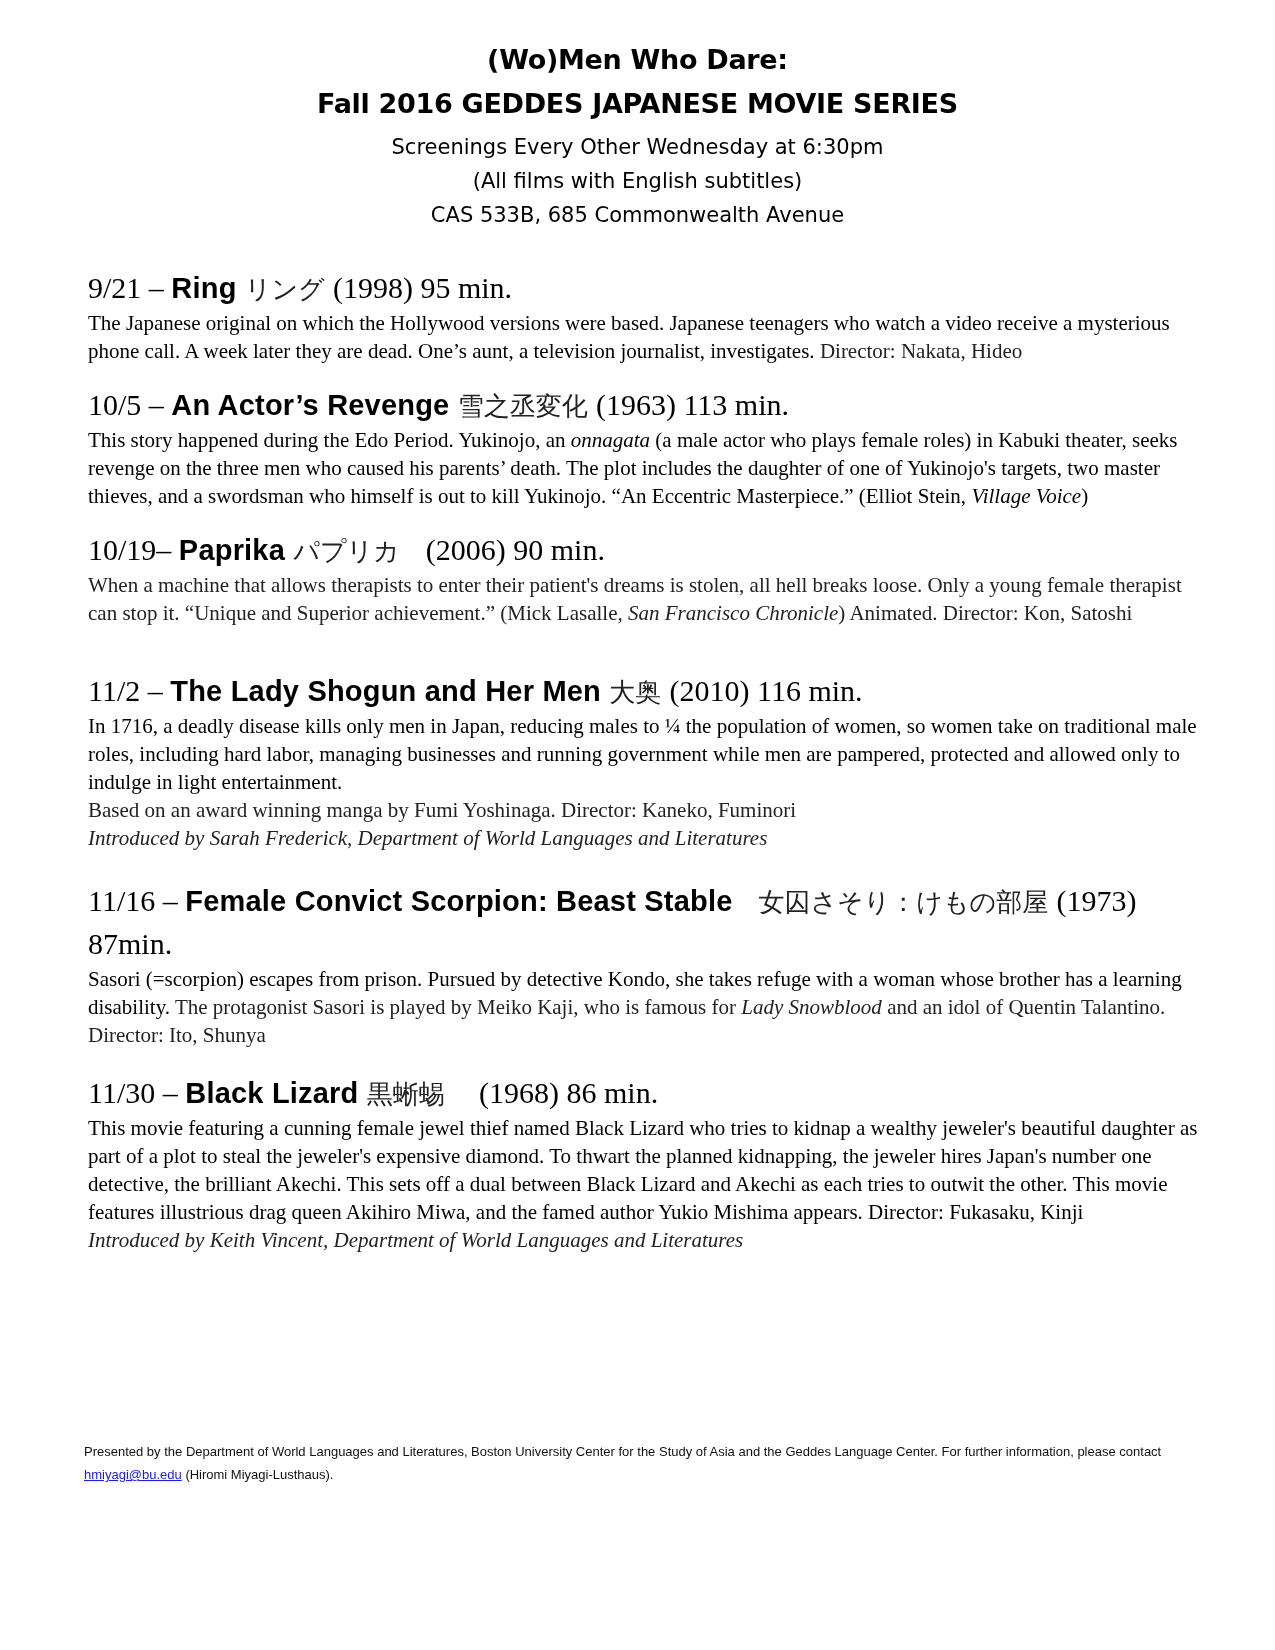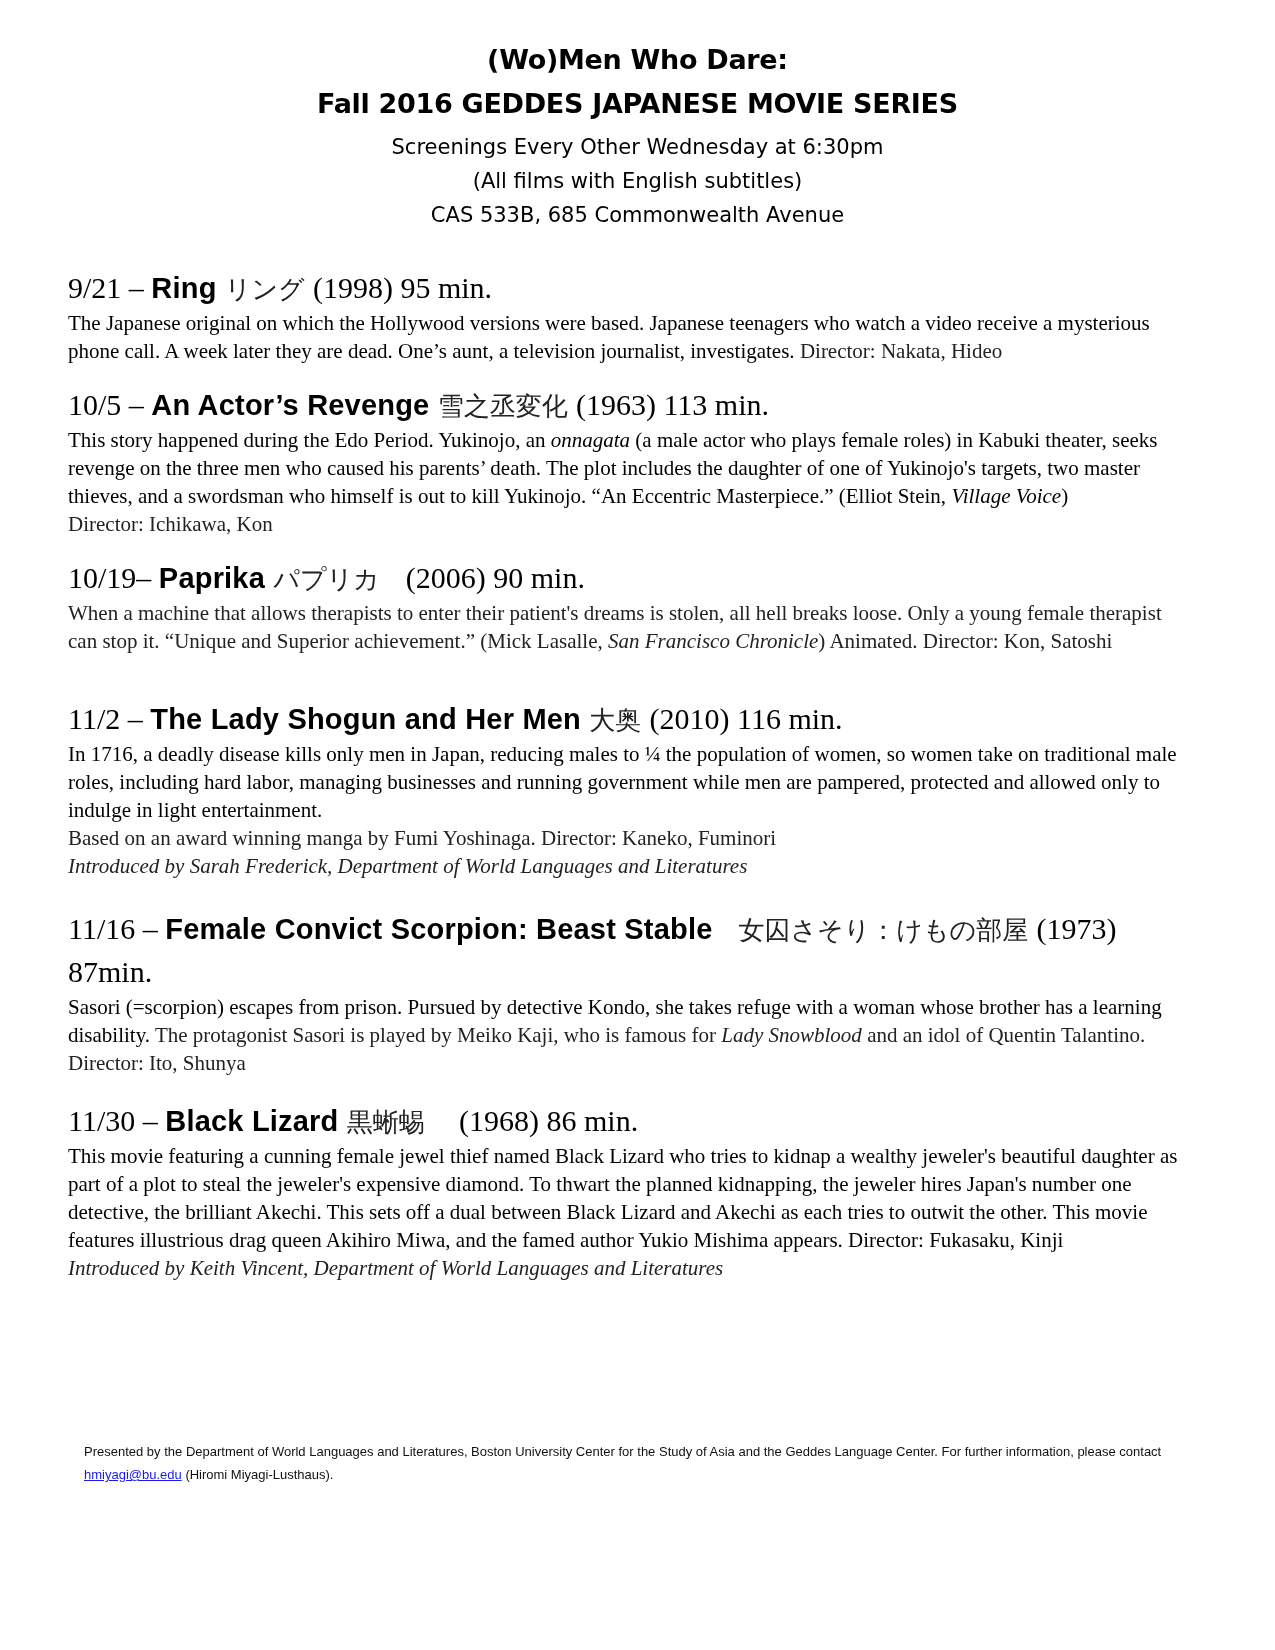--- a/index.html
+++ b/index.html
@@ -1,21 +1,21 @@
 <!DOCTYPE html>
 <html><head>
   <meta charset="utf-8">
   <style>
     html, body { margin: 0; padding: 0; background: #ffffff; }
     body { width: 1275px; height: 1650px; position: relative; overflow: hidden; color: #000; }
     .header { position: absolute; top: 38px; left: 0; width: 1275px; text-align: center; }
     .title1, .title2 { font-family: "DejaVu Sans", sans-serif; font-weight: bold; font-size: 27px; line-height: 44px; letter-spacing: -0.3px; }
     .sub { font-family: "DejaVu Sans", sans-serif; font-size: 21px; line-height: 34px; margin-top: 0; }
     .sub-first { margin-top: 4px; }
-    .films { position: absolute; left: 68px; top: 268px; width: 1120px; }
+    .films { position: absolute; left: 88px; top: 268px; width: 1120px; }
     .film { margin-bottom: 22px; }
     .film-heading { font-family: "Liberation Serif", serif; font-size: 30px; line-height: 40px; white-space: nowrap; }
     .film-heading.wrap { white-space: normal; line-height: 42px; }
     .film-title { font-family: "Liberation Sans", sans-serif; font-weight: bold; font-size: 29px; letter-spacing: 0.2px; }
     .jp { font-family: "DejaVu Sans", sans-serif; font-size: 26px; font-weight: normal; color: #222; }
     .desc { font-family: "Liberation Serif", serif; font-size: 21px; line-height: 28px; }
     .desc .light { color: #222; }
     .intro { font-family: "Liberation Serif", serif; font-style: italic; font-size: 21px; line-height: 28px; color: #222; }
     .footer { position: absolute; left: 84px; top: 1440px; width: 1130px; font-family: "Liberation Sans", sans-serif; font-size: 13px; line-height: 23px; color: #111; }
     .footer a { color: #1a1aee; text-decoration: underline; }
@@ -43,21 +43,20 @@
     </div>
   </div>
 
   <div class="film" style="margin-bottom:20px;">
     <div class="film-heading">
       <span>10/5 – </span><span class="film-title">An Actor’s Revenge</span><span class="jp"> 雪之丞変化 </span><span>(1963)  113 min.</span>
     </div>
     <div class="desc">
       <span>This story happened during the Edo Period. Yukinojo, an </span><i>onnagata</i><span> (a male actor who plays female roles) in Kabuki theater, seeks revenge on the three men who caused his parents’ death. The plot includes the daughter of one of Yukinojo's targets, two master thieves, and a swordsman who himself is out to kill Yukinojo. “An Eccentric Masterpiece.” (Elliot Stein, </span><i>Village Voice</i><span>)</span>
     </div>
-    <div class="desc light" style="color:#222;">Director: Ichikawa, Kon</div>
   </div>
 
   <div class="film" style="margin-bottom:24px;">
     <div class="film-heading">
       <span>10/19– </span><span class="film-title">Paprika</span><span class="jp"> パプリカ　</span><span>(2006)  90 min.</span>
     </div>
     <div class="desc" style="color:#222;">
       <span>When a machine that allows therapists to enter their patient's dreams is stolen, all hell breaks loose. Only a young female therapist can stop it. “Unique and Superior achievement.” (Mick Lasalle, </span><i>San Francisco Chronicle</i><span>)  Animated.   Director: Kon, Satoshi</span>
     </div>
   </div>

